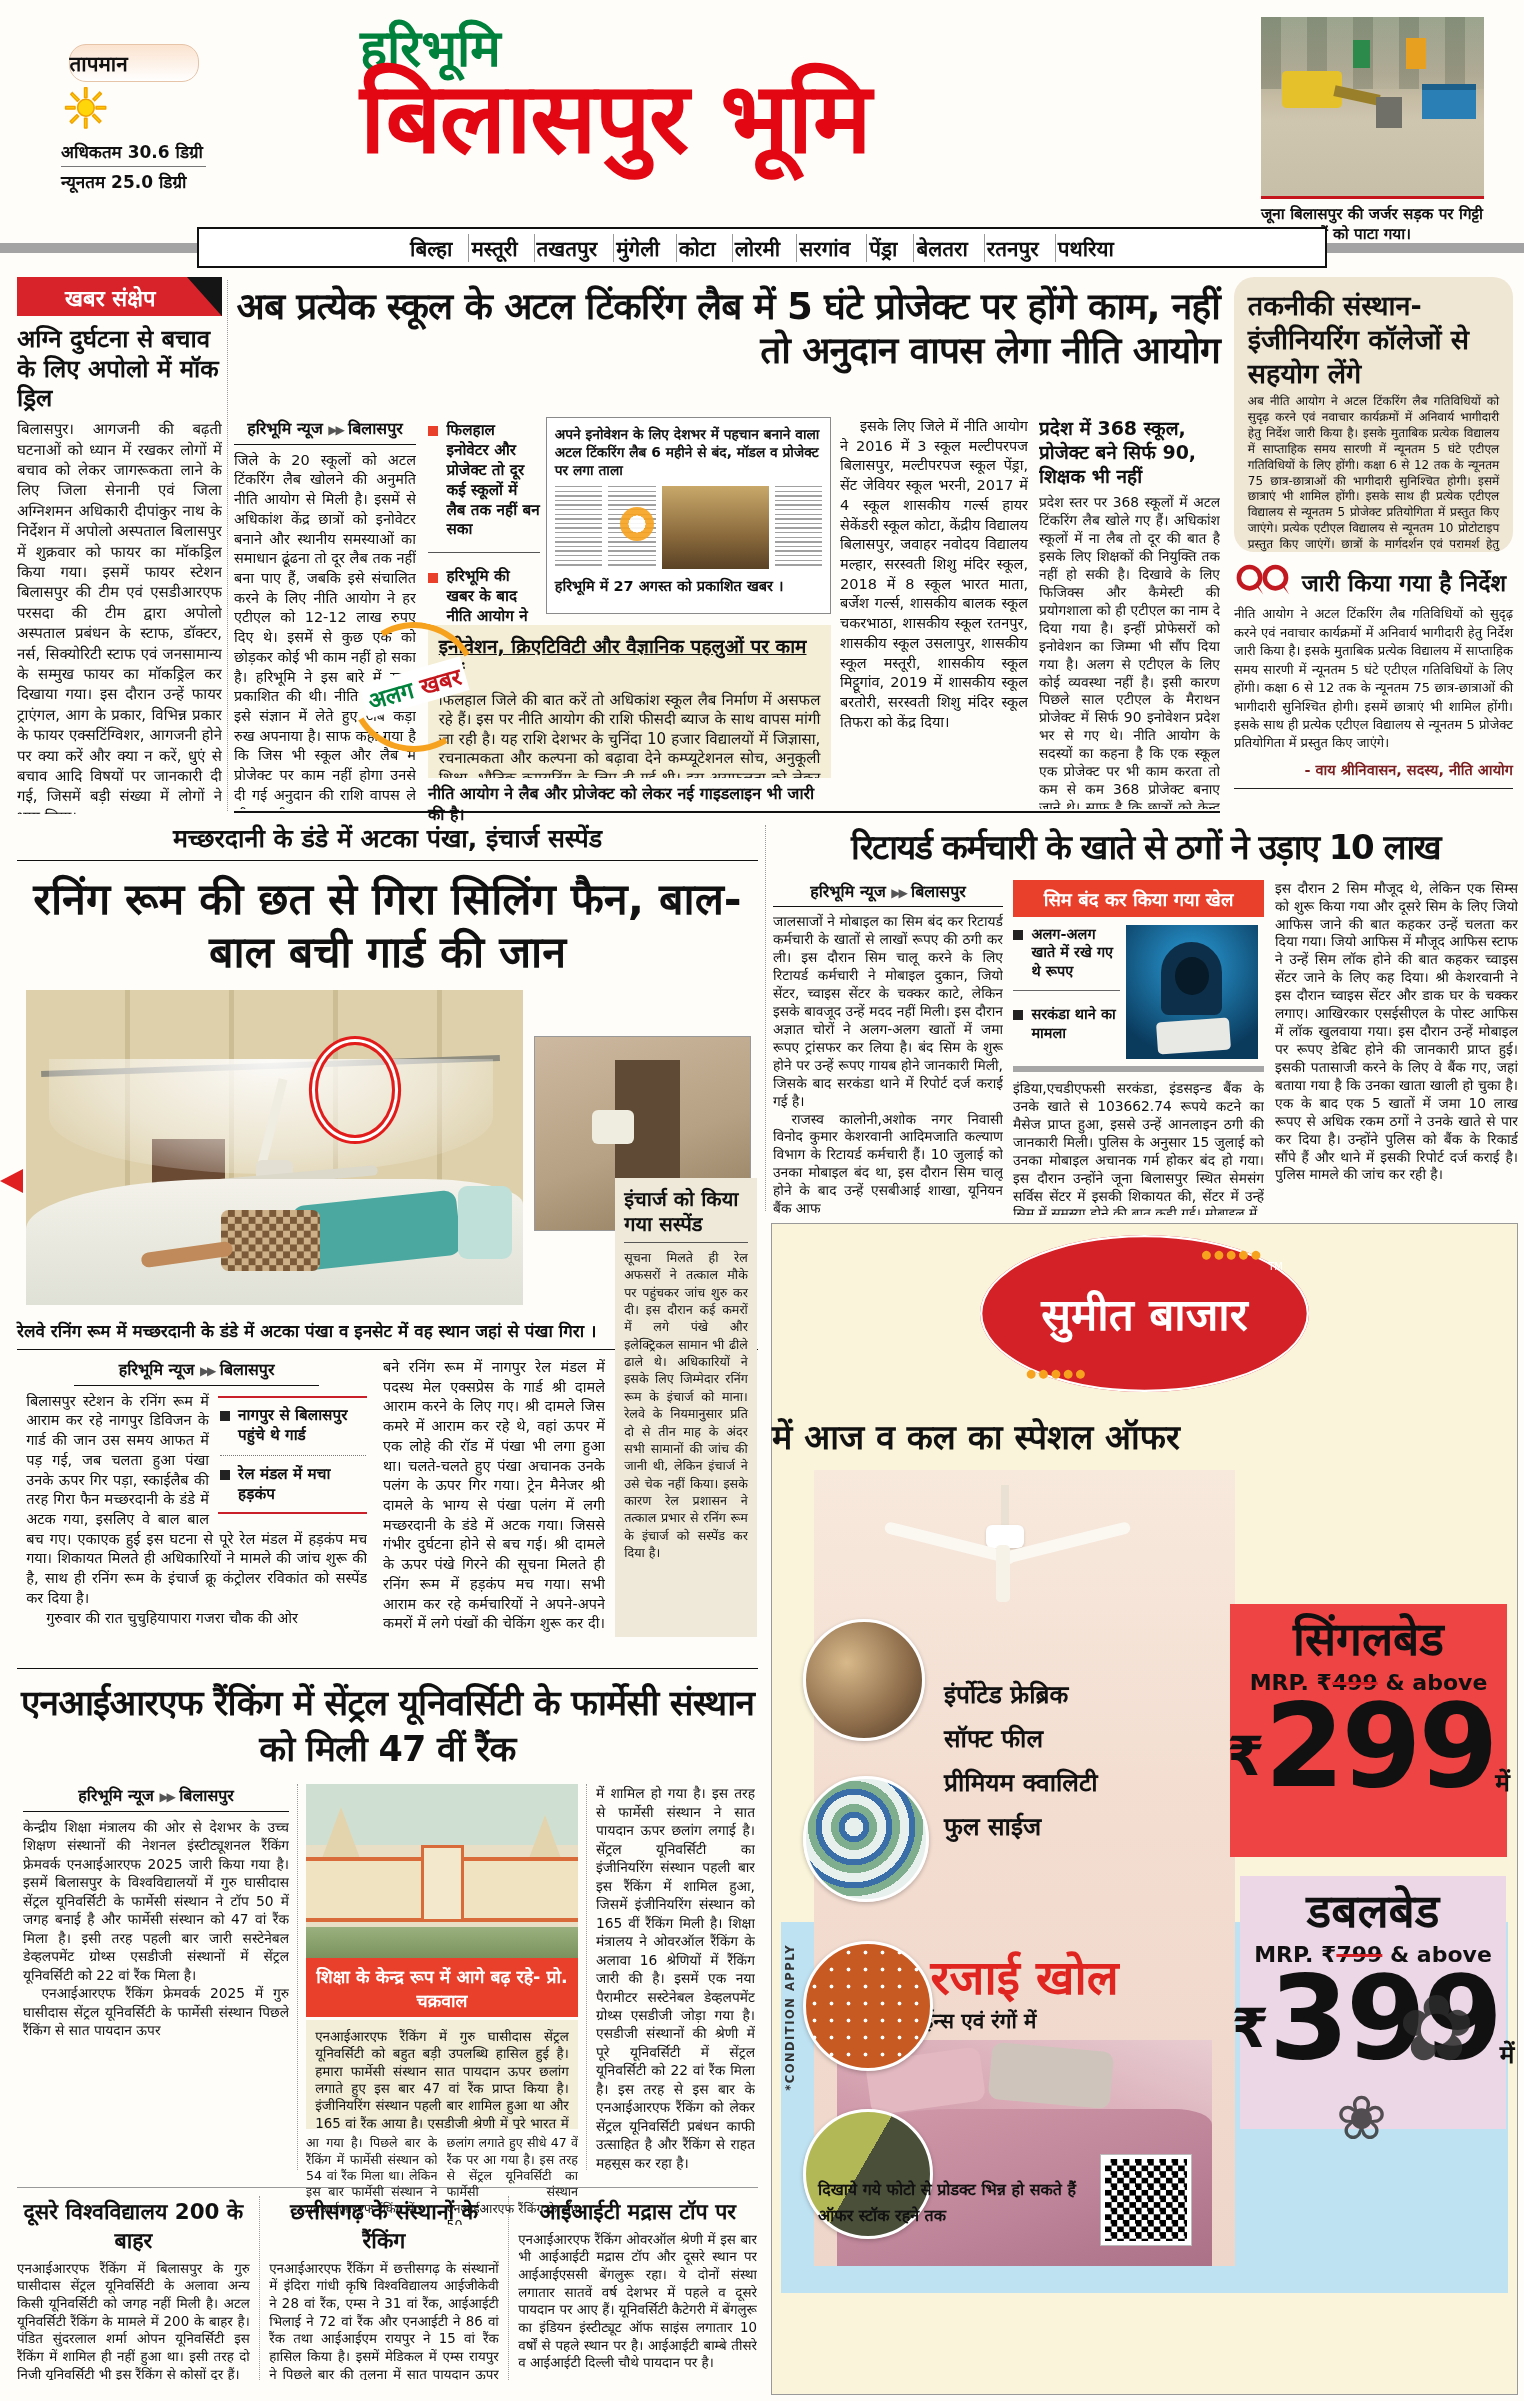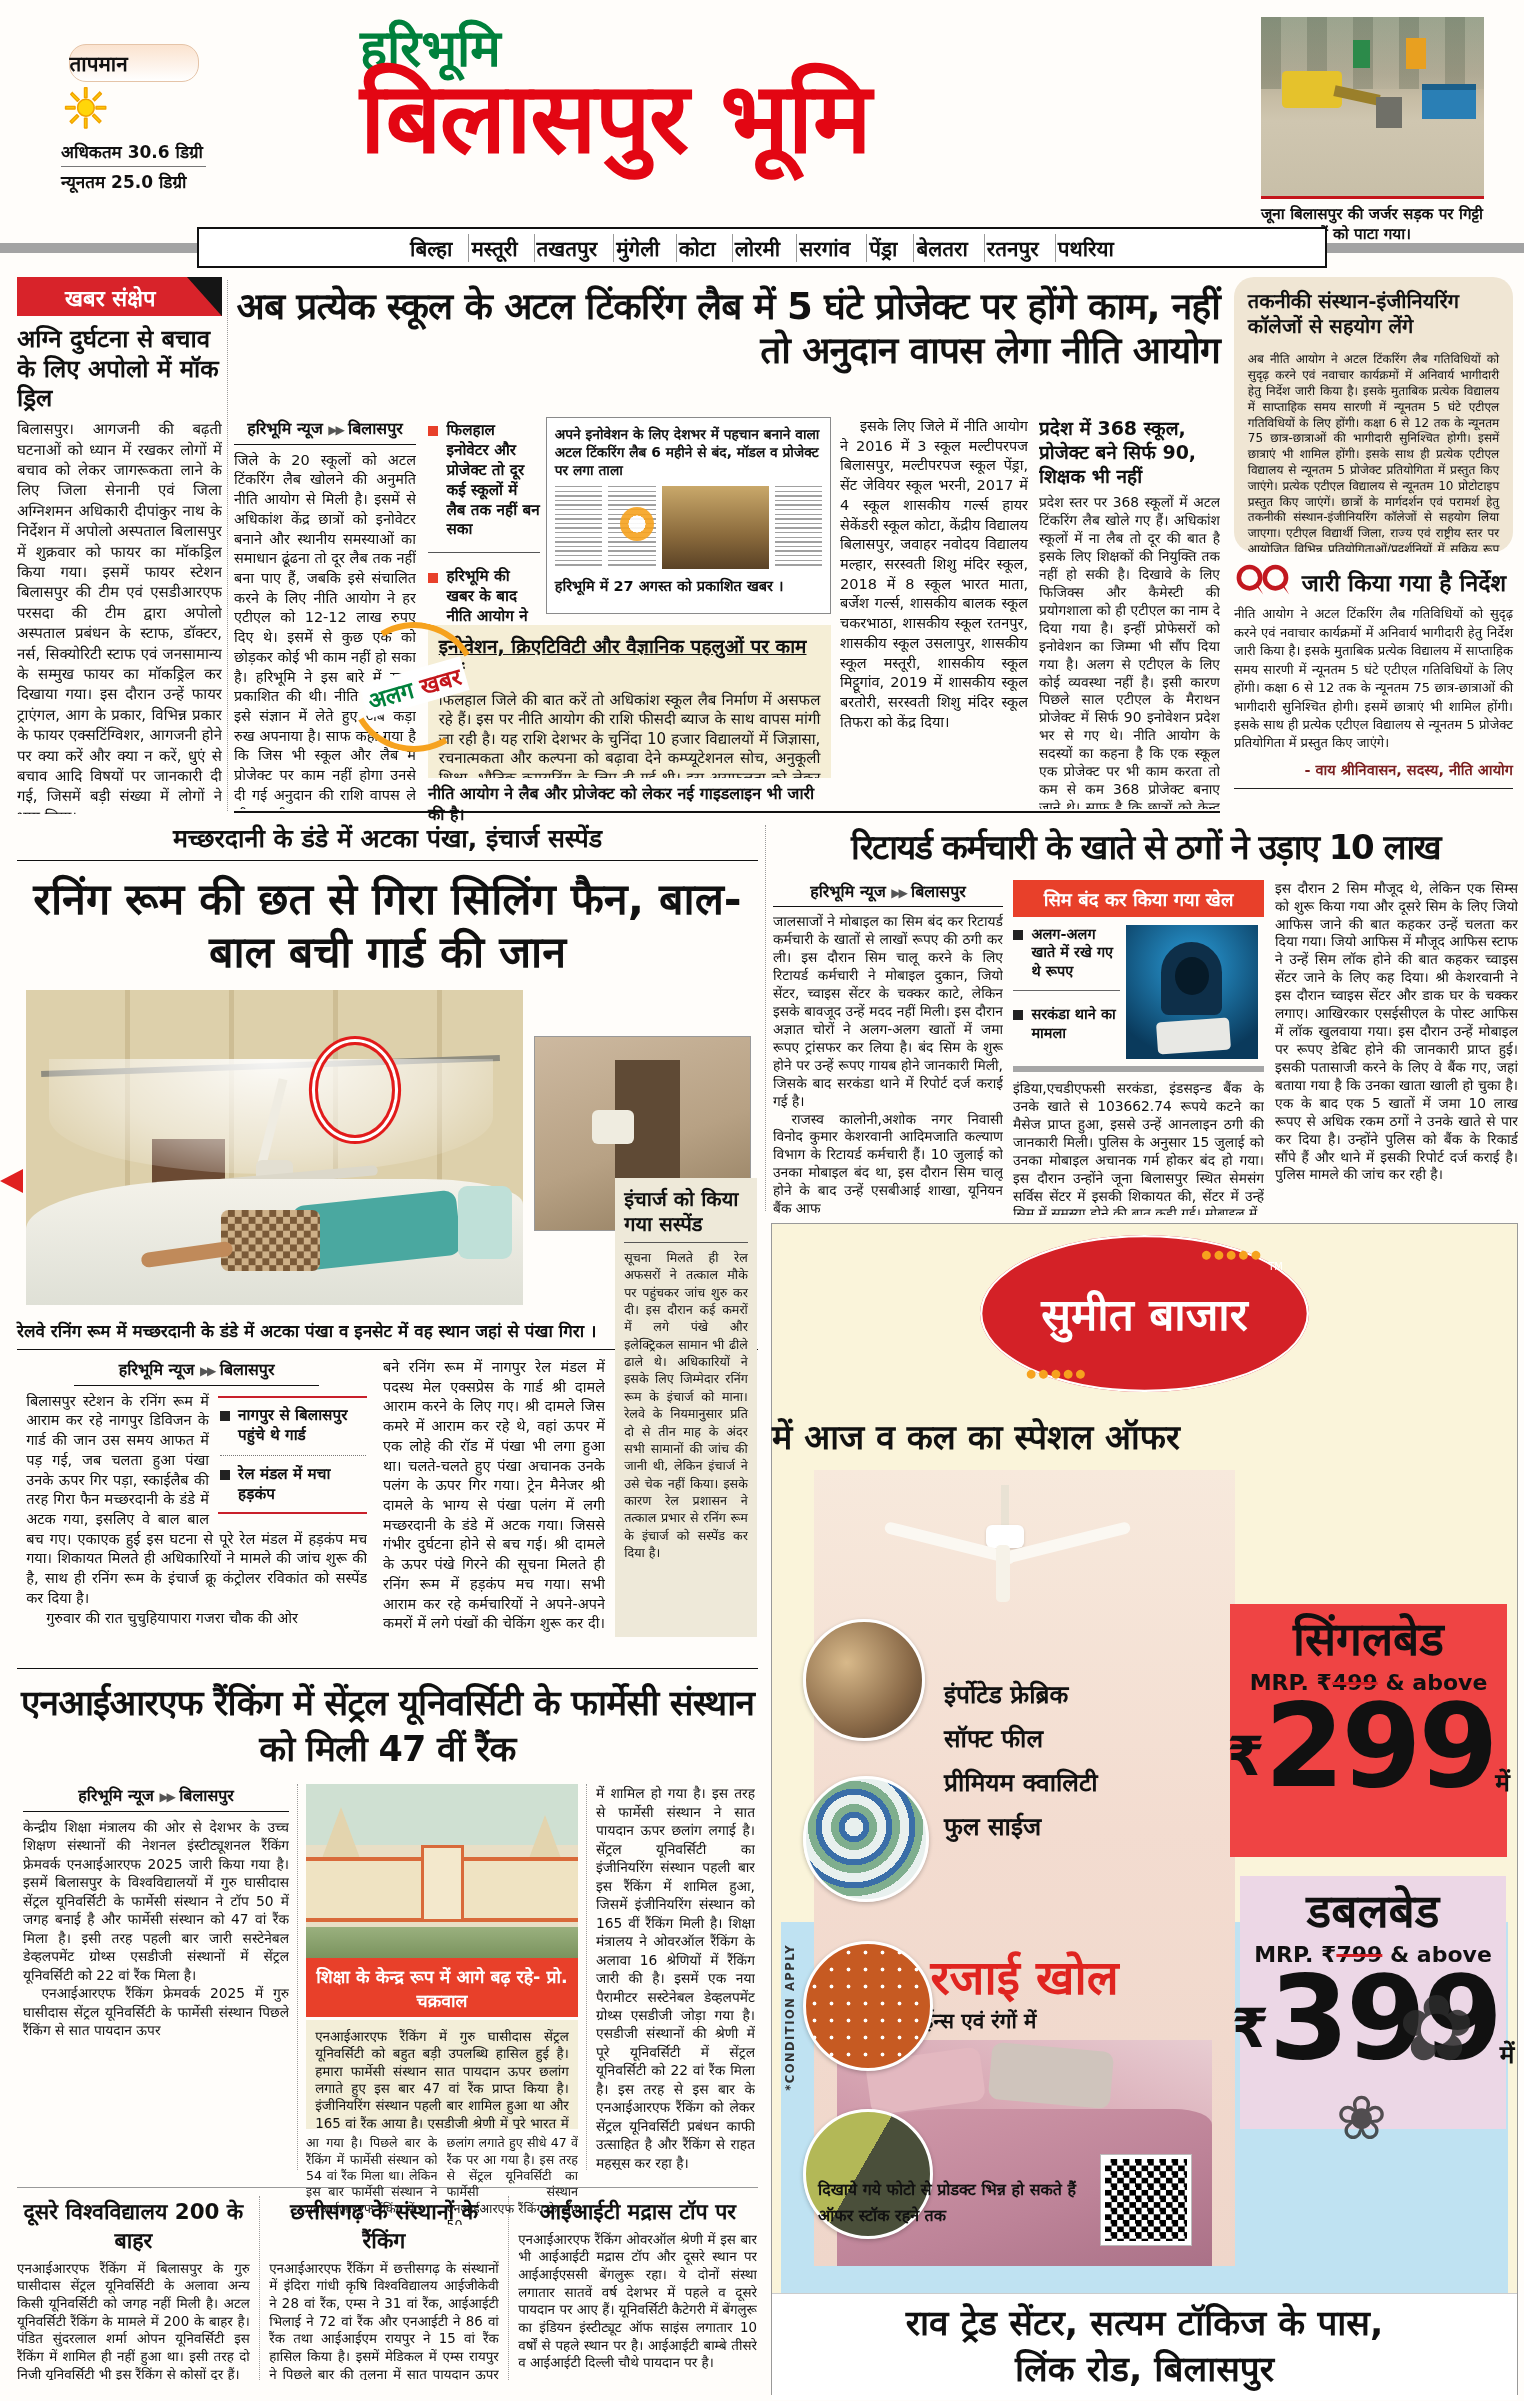--- a/index.html
+++ b/index.html
@@ -175,21 +175,21 @@
 
     <div class="abs hid" style="left:805px;top:132px;width:181px;height:392px">
 
       <div class="bold" style="font-size:19px;line-height:1.25;margin-bottom:6.1px">प्रदेश में 368 स्कूल, प्रोजेक्ट बने सिर्फ 90, शिक्षक भी नहीं</div>
       <div class="j" style="font-size:13.8px;line-height:1.3">प्रदेश स्तर पर 368 स्कूलों में अटल टिंकरिंग लैब खोले गए हैं। अधिकांश स्कूलों में ना लैब तो दूर की बात है इसके लिए शिक्षकों की नियुक्ति तक नहीं हो सकी है। दिखावे के लिए फिजिक्स और कैमेस्टी की प्रयोगशाला को ही एटीएल का नाम दे दिया गया है। इन्हीं प्रोफेसरों को इनोवेशन का जिम्मा भी सौंप दिया गया है। अलग से एटीएल के लिए कोई व्यवस्था नहीं है। इसी कारण पिछले साल एटीएल के मैराथन प्रोजेक्ट में सिर्फ 90 इनोवेशन प्रदेश भर से गए थे। नीति आयोग के सदस्यों का कहना है कि एक स्कूल एक प्रोजेक्ट पर भी काम करता तो कम से कम 368 प्रोजेक्ट बनाए जाने थे। साफ है कि छात्रों को केन्द्र की नीति और उद्देश्यों के हिसाब से कुछ एक स्कूल ही काम कर रहे हैं।</div>
     </div>
   </div>
 
   <div class="abs" style="left:1234px;top:277px;width:279px">
     <div class="beige-box hid" style="height:275px">
-      <div class="ctr bold" style="font-size:20px;line-height:1.25;margin-bottom:13px">तकनीकी संस्थान-इंजीनियरिंग कॉलेजों से सहयोग लेंगे</div>
+      <div class="ctr bold" style="font-size:27px;line-height:1.25;margin-bottom:4px">तकनीकी संस्थान-इंजीनियरिंग कॉलेजों से सहयोग लेंगे</div>
       <div class="j" style="font-size:12px;line-height:1.32">अब नीति आयोग ने अटल टिंकरिंग लैब गतिविधियों को सुदृढ़ करने एवं नवाचार कार्यक्रमों में अनिवार्य भागीदारी हेतु निर्देश जारी किया है। इसके मुताबिक प्रत्येक विद्यालय में साप्ताहिक समय सारणी में न्यूनतम 5 घंटे एटीएल गतिविधियों के लिए होंगी। कक्षा 6 से 12 तक के न्यूनतम 75 छात्र-छात्राओं की भागीदारी सुनिश्चित होगी। इसमें छात्राएं भी शामिल होंगी। इसके साथ ही प्रत्येक एटीएल विद्यालय से न्यूनतम 5 प्रोजेक्ट प्रतियोगिता में प्रस्तुत किए जाएंगे। प्रत्येक एटीएल विद्यालय से न्यूनतम 10 प्रोटोटाइप प्रस्तुत किए जाएंगें। छात्रों के मार्गदर्शन एवं परामर्श हेतु तकनीकी संस्थान-इंजीनियरिंग कॉलेजों से सहयोग लिया जाएगा। एटीएल विद्यार्थी जिला, राज्य एवं राष्ट्रीय स्तर पर आयोजित विभिन्न प्रतियोगिताओं/प्रदर्शनियों में सक्रिय रूप से भाग लेंगे।</div>
     </div>
     <div style="margin-top:12.2px;border-bottom:1.5px solid #222;padding-bottom:9.2px">
       <div style="display:flex;align-items:center;gap:7.7px">
         <svg width="60" height="35" viewBox="0 0 78 46">
             <circle cx="20" cy="18" r="14" fill="none" stroke="#c2181f" stroke-width="6"></circle>
             <path d="M28 28 L38 40 L30 26 Z" fill="#c2181f"></path>
             <circle cx="54" cy="18" r="14" fill="none" stroke="#c2181f" stroke-width="6"></circle>
             <path d="M62 28 L72 40 L64 26 Z" fill="#c2181f"></path>
           </svg>
@@ -350,24 +350,20 @@
       <span class="abs" style="right:42px;top:505px;font-size:92px;color:#2b2b2b;opacity:.85">✿</span>
       <span class="abs" style="right:130px;top:612px;font-size:61px;color:#2b2b2b;opacity:.8">❀</span>
 
       <div class="abs qr" style="left:329px;top:685px;width:90px;height:90px"></div>
       <div class="abs ctr" style="left:46px;top:708px;width:268px">
         <div class="bold" style="font-size:16px">दिखाये गये फोटो से प्रोडक्ट भिन्न हो सकते हैं</div>
         <div class="bold" style="font-size:16px;margin-top:4.6px">ऑफर स्टॉक रहने तक</div>
       </div>
     </div>
 
-    <div class="addr">
-      <div>राव ट्रेड सेंटर, सत्यम टॉकिज के पास,</div>
-      <div>लिंक रोड, बिलासपुर</div>
-    </div>
   </div>
 
   <div class="abs" style="left:17px;top:1681px;width:741px">
     <div class="nirf-h">एनआईआरएफ रैंकिंग में सेंट्रल यूनिवर्सिटी के फार्मेसी संस्थान को मिली 47 वीं रैंक</div>
 
     <div style="position:relative;height:392px;margin-top:12.2px">
       <div class="abs hid" style="left:6.1px;top:0;width:266px;height:386px">
         <div class="byline">
           <span>हरिभूमि न्यूज</span>
           <span class="arr">▶▶</span>

